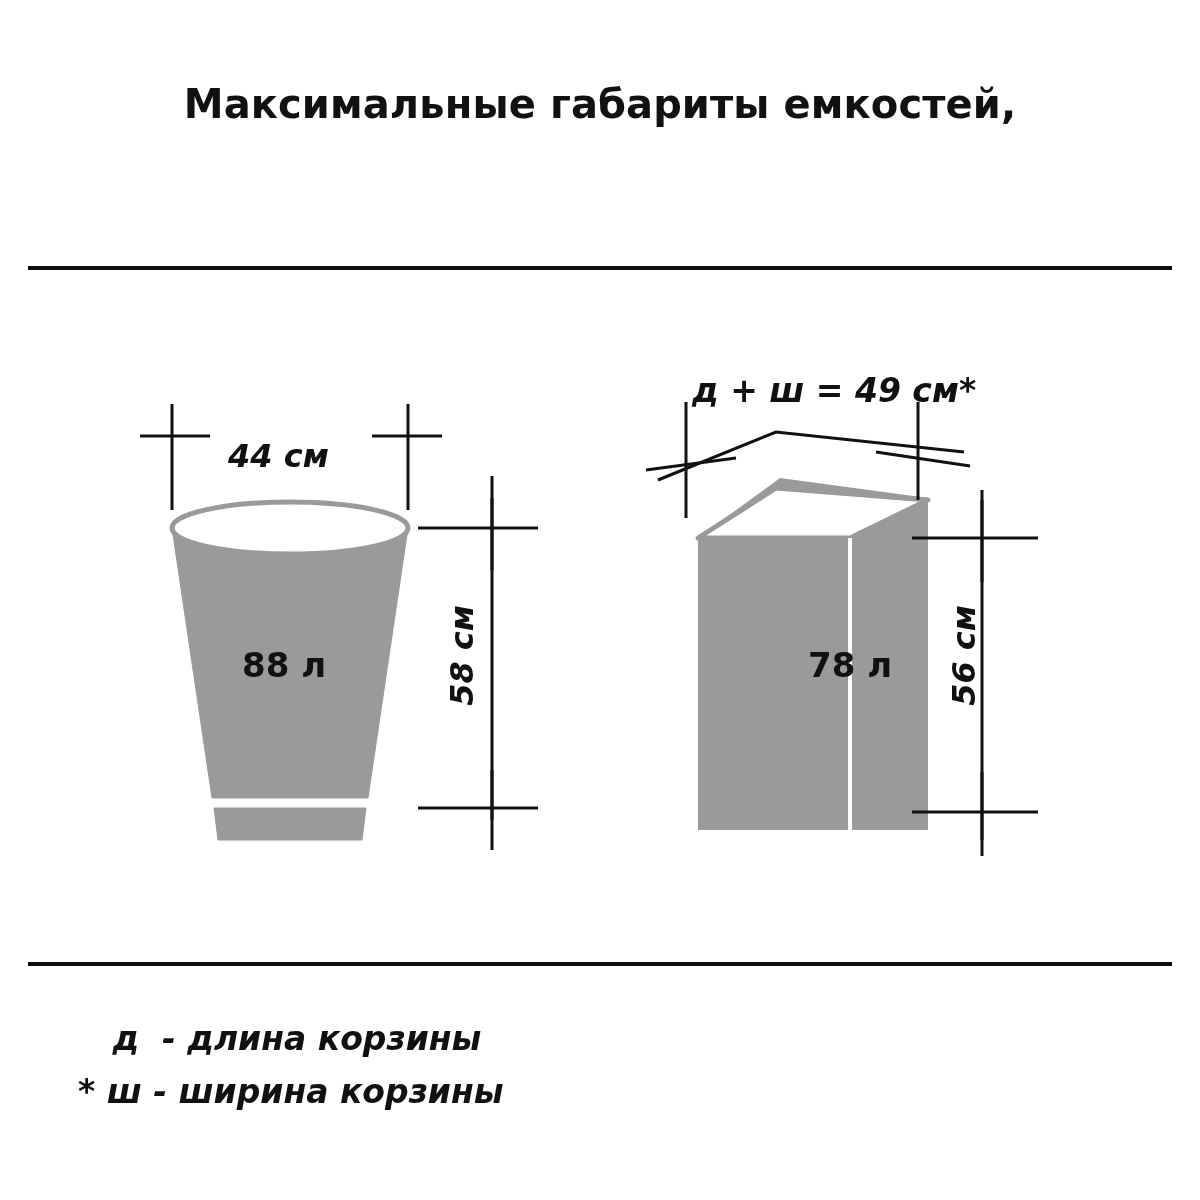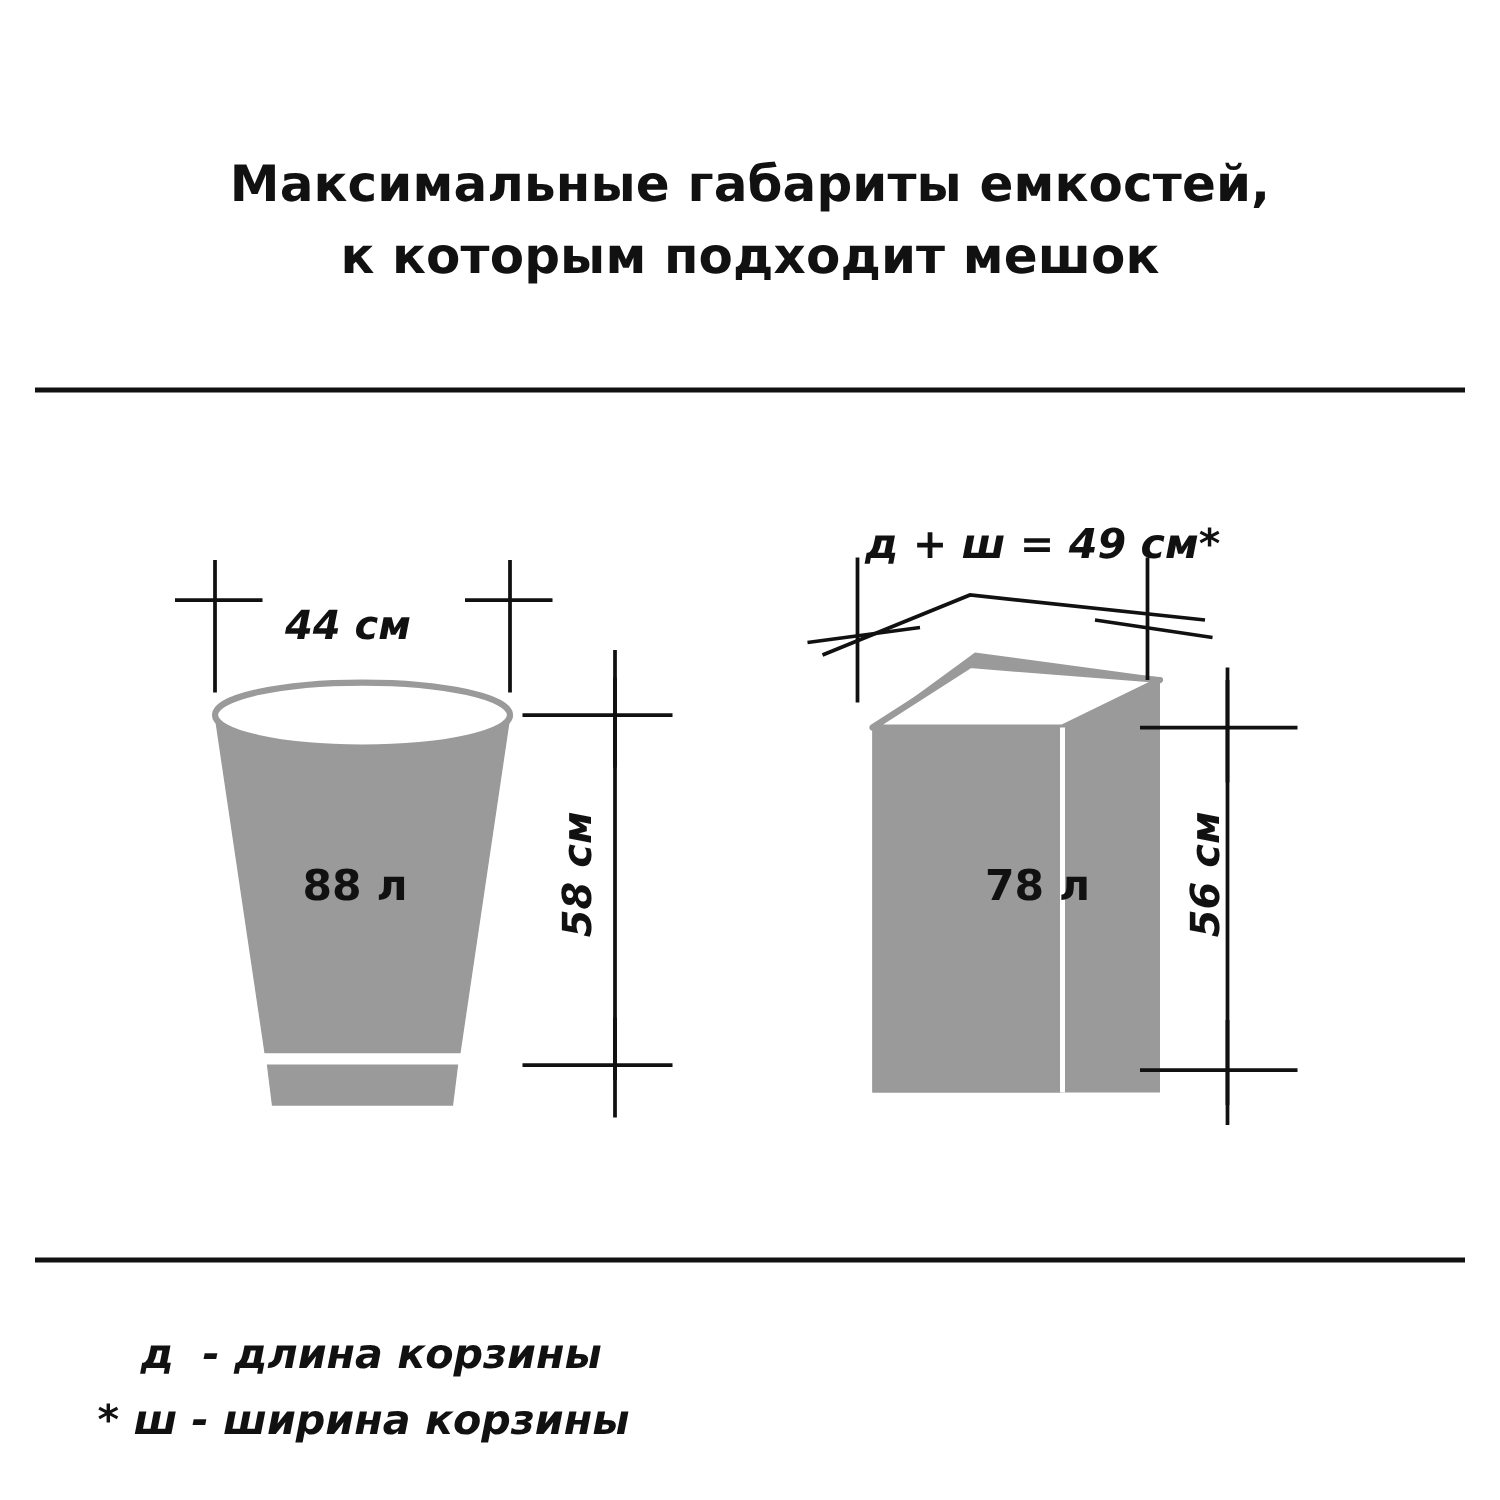--- a/index.html
+++ b/index.html
@@ -12,21 +12,20 @@
     height: 1200px;
     font-family: "DejaVu Sans", sans-serif;
     color: #1a1a1a;
     position: relative;
     overflow: hidden;
   }
 
   .page {
     position: absolute;
     inset: 0;
-    margin-top: 44px;
   }
 
   
   .title-block {
     position: absolute;
     top: 76px;
     left: 0;
     width: 1200px;
     text-align: center;
   }
@@ -81,21 +80,21 @@
     transform: rotate(180deg);
   }
 
   
   .lbl-round-width { left: 228px; top: 437px; }
   .lbl-round-vol   { left: 242px; top: 645px; }
   .lbl-round-height{ left: 443px; top: 605px; }
 
   
   .lbl-rect-top    { left: 692px; top: 371px; font-size: 33px; }
-  .lbl-rect-vol    { left: 788px; top: 645px; }
+  .lbl-rect-vol    { left: 808px; top: 645px; }
   .lbl-rect-height { left: 945px; top: 605px; }
 
   
   .footnotes {
     position: absolute;
     left: 78px;
     top: 1012px;
     width: 900px;
   }
   .footnote {
@@ -107,21 +106,20 @@
     white-space: pre;
   }
 </style>
 </head>
 <body>
 
 <div class="page">
 
   <div class="title-block">
     <div class="title-line">Максимальные габариты емкостей,</div>
-    <div class="title-line">к которым подходит мешок</div>
   </div>
 
   <div class="rule top"></div>
   <div class="rule bottom"></div>
 
   <div class="figure fig-round">
     <svg width="420" height="470" viewBox="0 0 420 470">
 
       <path d="M32,148 L72,418 L228,418 L268,148 Z" fill="#9a9a9a" stroke="#9a9a9a" stroke-width="1"></path>
 

